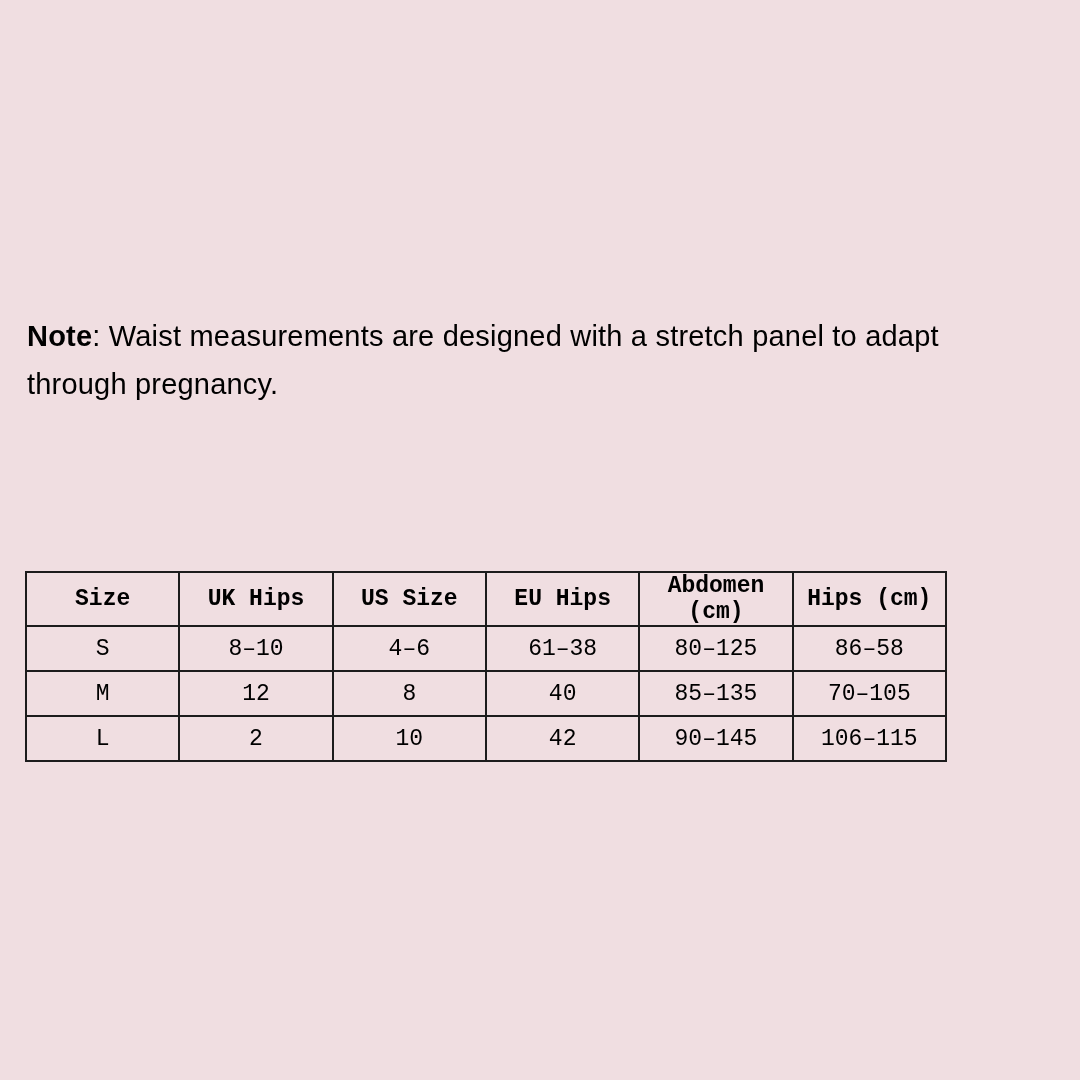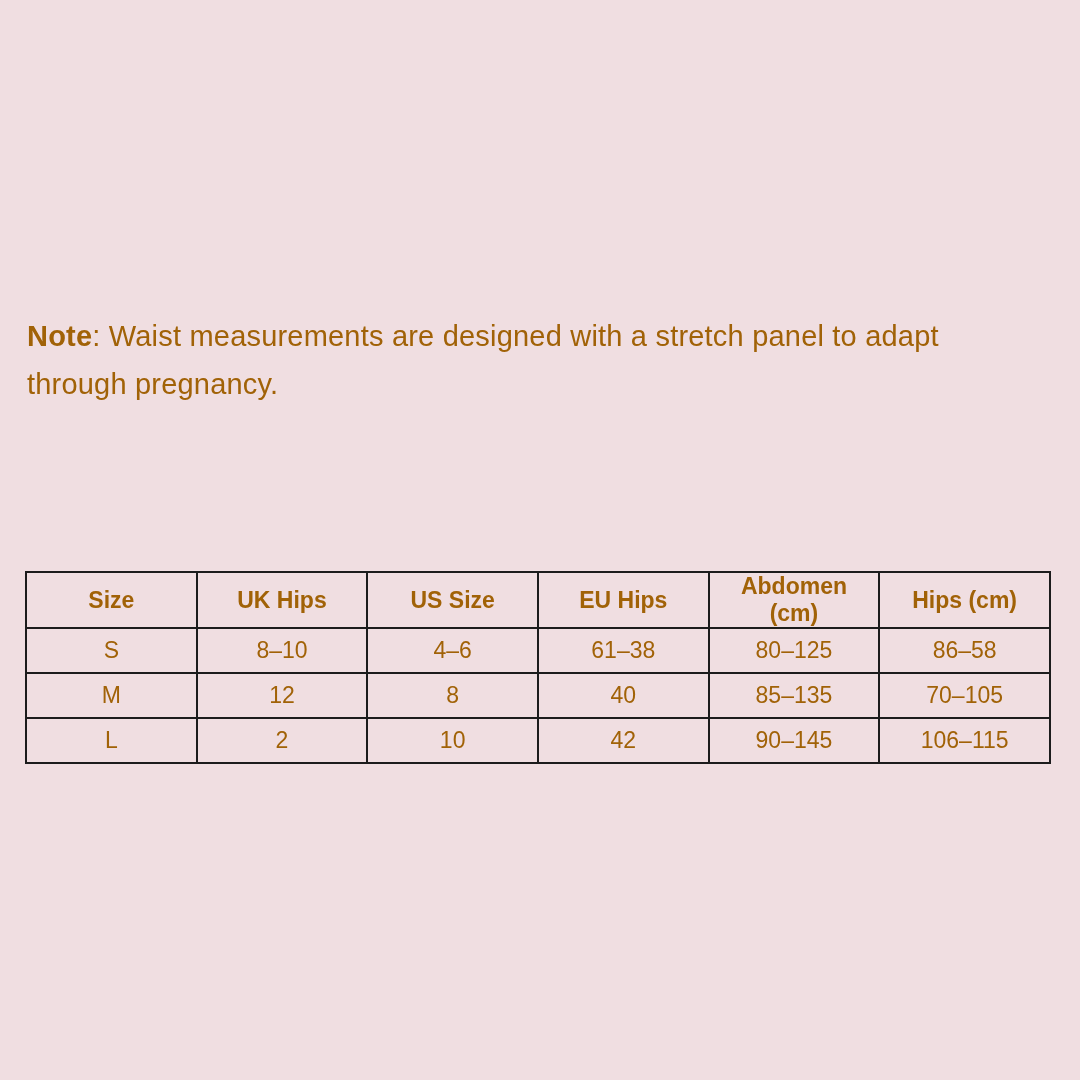--- a/index.html
+++ b/index.html
@@ -5,45 +5,46 @@
   html, body {
     margin: 0;
     padding: 0;
   }
   .canvas {
     position: relative;
     width: 1080px;
     height: 1080px;
     background: #f0dee1;
     font-family: "Liberation Sans", "DejaVu Sans", sans-serif;
-    color: #a16207;
+    color: #000000;
     overflow: hidden;
   }
   .para {
     position: absolute;
     left: 27px;
     width: 1010px;
     margin: 0;
     font-size: 29px;
     line-height: 48px;
     letter-spacing: 0.2px;
   }
   .para-note { top: 312px; }
   .para-sizing { top: 443px; }
   .para b { font-weight: 700; }
 
   table.size-chart {
     position: absolute;
     left: 25px;
     top: 571px;
-    width: 1026px;
+    width: 922px;
     height: 174px;
     border-collapse: collapse;
     table-layout: fixed;
     background: transparent;
+    font-family: Liberation Mono, monospace;
   }
   table.size-chart th,
   table.size-chart td {
     border: 2px solid #1c1c1c;
     text-align: center;
     vertical-align: middle;
     padding: 0 4px;
     font-size: 23px;
     height: 43px;
   }

